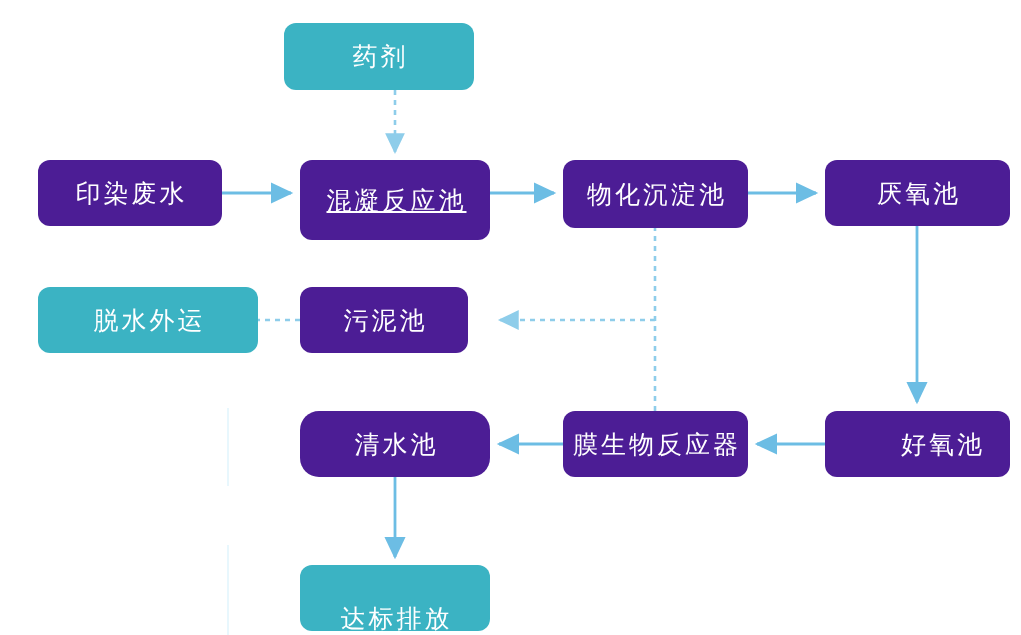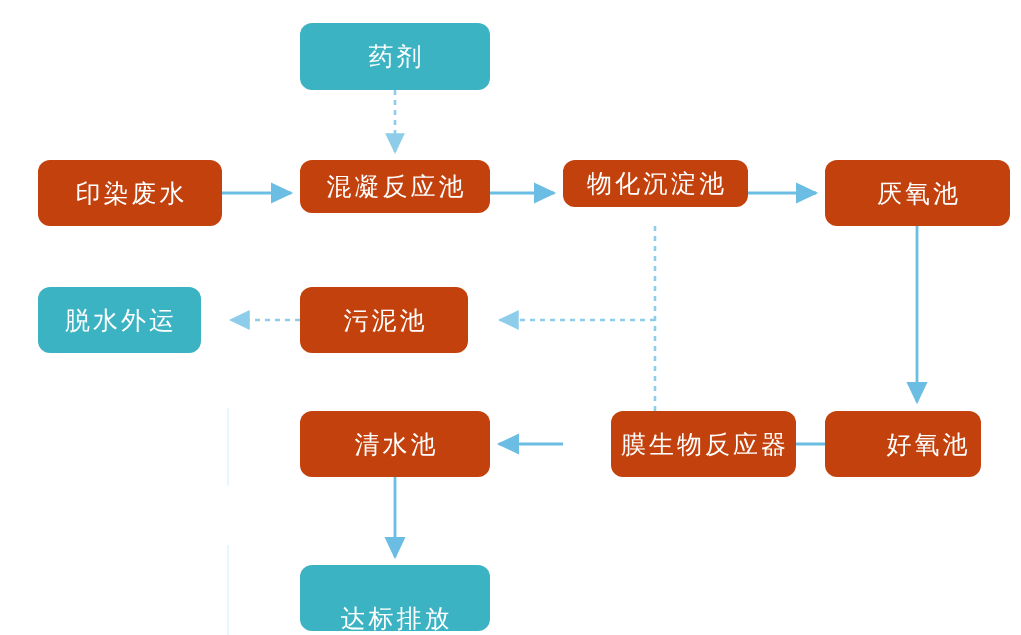--- a/index.html
+++ b/index.html
@@ -35,21 +35,21 @@
     border-radius: 12px;
     color: #ffffff;
     font-size: 25px;
     letter-spacing: 3px;
     text-indent: 3px;
     line-height: 1;
     white-space: nowrap;
     box-sizing: border-box;
     user-select: none;
   }
-  .node.blue   { background: #c2410c; }
+  .node.blue   { background: #4c1d95; }
   .node.teal   { background: #3bb3c3; }
   .node-label {
     display: block;
     font-weight: 400;
   }
   .artifact-line {
     position: absolute;
     background: #e8f7fd;
     width: 2px;
   }
@@ -110,57 +110,57 @@
 
     <g>
       <path d="M655,320 L500,320" fill="none" stroke="#8ecdea" stroke-width="2.6" stroke-dasharray="5 5" marker-end="url(#arrow-dashed)"></path>
     </g>
 
     <g>
       <path d="M300,320 L231,320" fill="none" stroke="#8ecdea" stroke-width="2.6" stroke-dasharray="5 5" marker-end="url(#arrow-dashed)"></path>
     </g>
   </svg>
 
-  <div class="node teal" style="left:300px; top:23px; width:190px; height:67px;">
+  <div class="node teal" style="left:284px; top:23px; width:190px; height:67px;">
     <span class="node-label">药剂</span>
   </div>
 
   <div class="node blue" style="left:38px; top:160px; width:184px; height:66px;">
     <span class="node-label">印染废水</span>
   </div>
 
-  <div class="node blue" style="left:300px; top:160px; width:190px; height:53px;">
+  <div class="node blue" style="left:300px; top:160px; width:190px; height:80px;text-decoration:underline;">
     <span class="node-label">混凝反应池</span>
   </div>
 
-  <div class="node blue" style="left:563px; top:160px; width:185px; height:47px;">
+  <div class="node blue" style="left:563px; top:160px; width:185px; height:68px;">
     <span class="node-label">物化沉淀池</span>
   </div>
 
   <div class="node blue" style="left:825px; top:160px; width:185px; height:66px;text-align:center;">
     <span class="node-label">厌氧池</span>
   </div>
 
-  <div class="node teal" style="left:38px; top:287px; width:163px; height:66px;">
+  <div class="node teal" style="left:38px; top:287px; width:220px; height:66px;">
     <span class="node-label">脱水外运</span>
   </div>
 
   <div class="node blue" style="left:300px; top:287px; width:168px; height:66px;">
     <span class="node-label">污泥池</span>
   </div>
 
-  <div class="node blue" style="left:300px; top:411px; width:190px; height:66px;">
+  <div class="node blue" style="left:300px; top:411px; width:190px; height:66px;border-radius:19px;">
     <span class="node-label">清水池</span>
   </div>
 
-  <div class="node blue" style="left:563px; top:411px; width:185px; height:66px;margin-left:48px;">
+  <div class="node blue" style="left:563px; top:411px; width:185px; height:66px;">
     <span class="node-label">膜生物反应器</span>
   </div>
 
-  <div class="node blue" style="left:825px; top:411px; width:156px; height:66px;padding-left:48px;">
+  <div class="node blue" style="left:825px; top:411px; width:185px; height:66px;padding-left:48px;">
     <span class="node-label">好氧池</span>
   </div>
 
   <div class="node teal" style="left:300px; top:565px; width:190px; height:66px;align-items:flex-end;">
     <span class="node-label">达标排放</span>
   </div>
 
 </div>
 
 </body></html>

